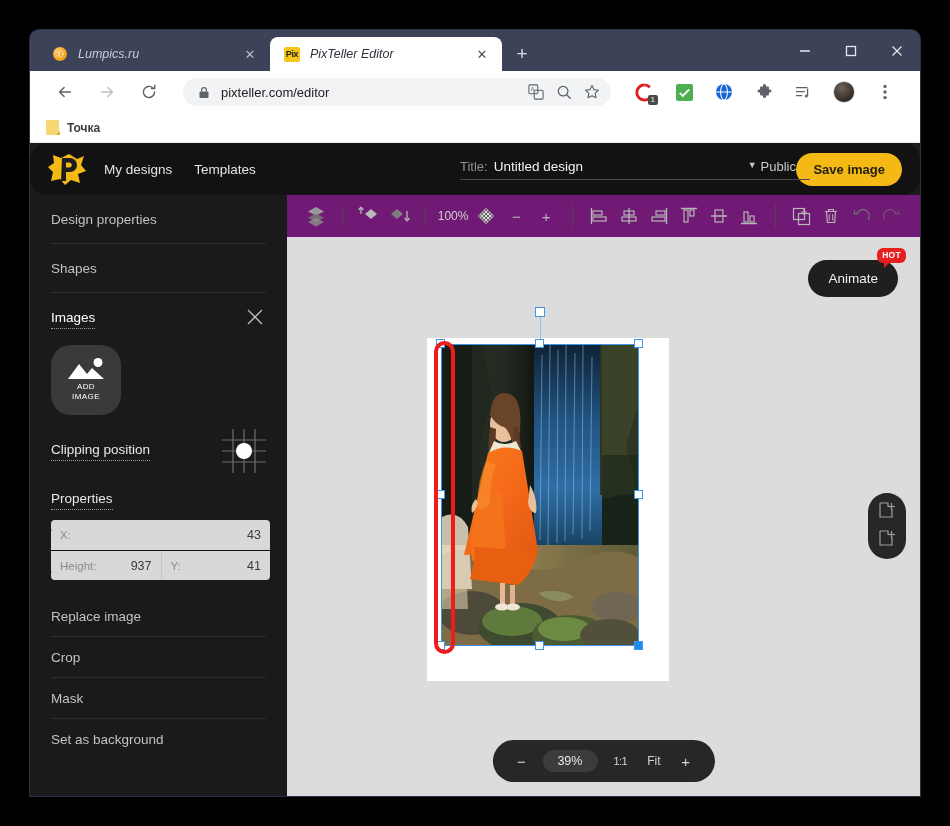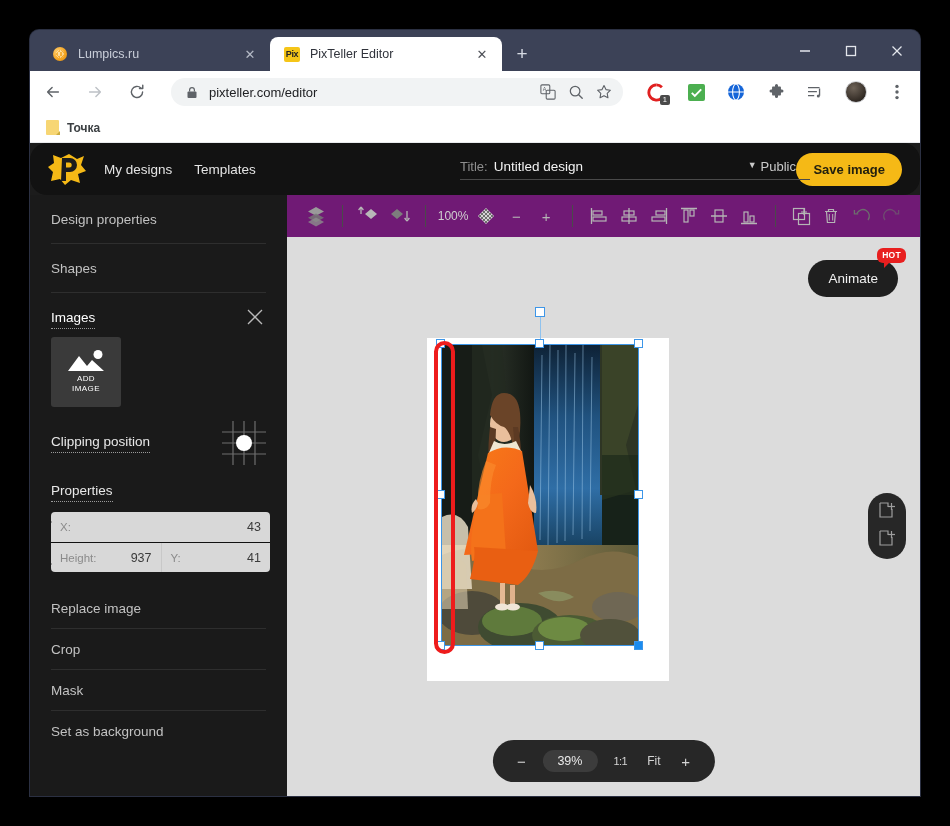--- a/index.html
+++ b/index.html
@@ -60,21 +60,21 @@
   }
   .favi-pix {
     width: 16px; height: 15px; background: #f5c518;
     border-radius: 2px;
     font-size: 9px; font-weight: bold; color: #232323;
     display: flex; align-items: center; justify-content: center;
     letter-spacing: -.3px;
   }
   .tab-title {
     flex: 1 1 auto;
-    white-space: nowrap; overflow: hidden; text-overflow: ellipsis;
+    white-space: nowrap; overflow: hidden; text-overflow: ellipsis; font-style: italic;
   }
   .tab-close {
     width: 20px; height: 20px; border-radius: 50%;
     display: flex; align-items: center; justify-content: center;
     font-size: 13px; line-height: 1;
     color: inherit; opacity: .85; flex: 0 0 20px;
     margin-left: 6px;
   }
   .newtab {
     width: 28px; height: 28px;
@@ -90,21 +90,21 @@
     width: 46px; height: 41px;
     display: flex; align-items: center; justify-content: center;
     color: #e3e6ec;
   }
   .wc svg { display: block; }
 
   
   .navbar {
     height: 42px; background: #ffffff;
     display: flex; align-items: center;
-    padding: 0 8px;
+    padding: 0 20px;
     gap: 12px;
   }
   .navicon {
     width: 30px; height: 30px; border-radius: 50%;
     display: flex; align-items: center; justify-content: center;
     color: #5f6368;
   }
   .navicon.disabled { color: #bdc1c6; }
   .omnibox {
     flex: 1 1 auto;
@@ -208,22 +208,22 @@
     display: inline-block;
     border-bottom: 1px dotted #9a9a9a;
     padding-bottom: 3px;
   }
   .close-x {
     position: absolute; right: 0; top: 15px;
     width: 20px; height: 20px; color: #b9b9b9;
   }
   .add-image-tile {
     width: 70px; height: 70px;
-    background: #3a3a3a; border-radius: 3px;
-    margin: 6px 0 4px 0;
+    background: #3a3a3a; border-radius: 20px;
+    margin: 14px 0 4px 0;
     display: flex; flex-direction: column;
     align-items: center; justify-content: center;
     position: relative;
     color: #fff;
   }
   .add-image-label { font-size: 8px; line-height: 10px; text-align: center; letter-spacing: .4px; margin-top: 2px; }
   .clip-row { display: flex; align-items: center; justify-content: space-between; }
   .clip-grid { width: 44px; height: 44px; position: relative; }
   .props-box {
     margin: 10px 0 0 0;

